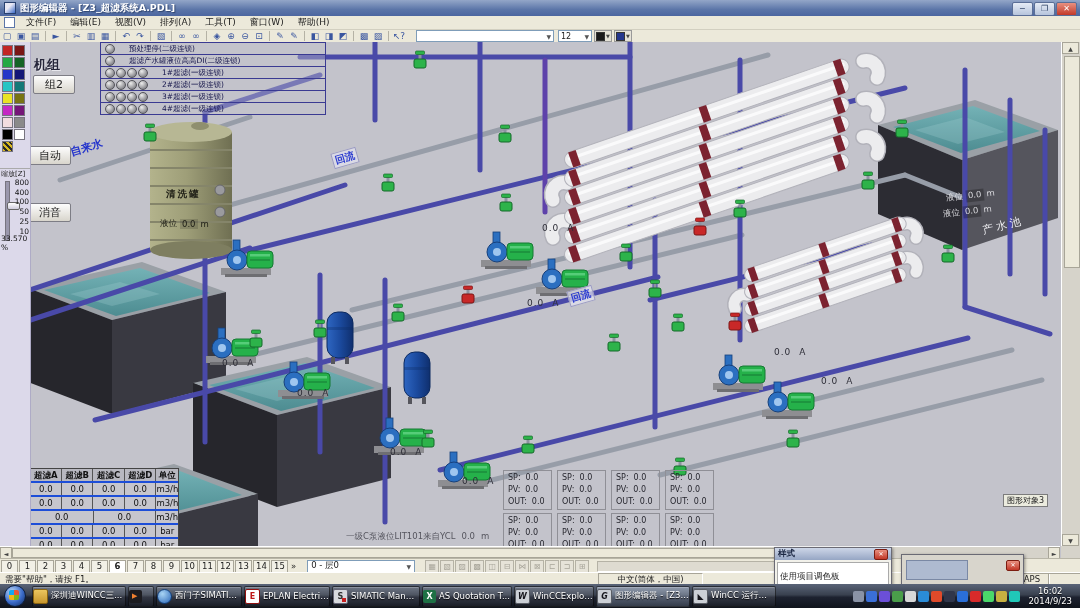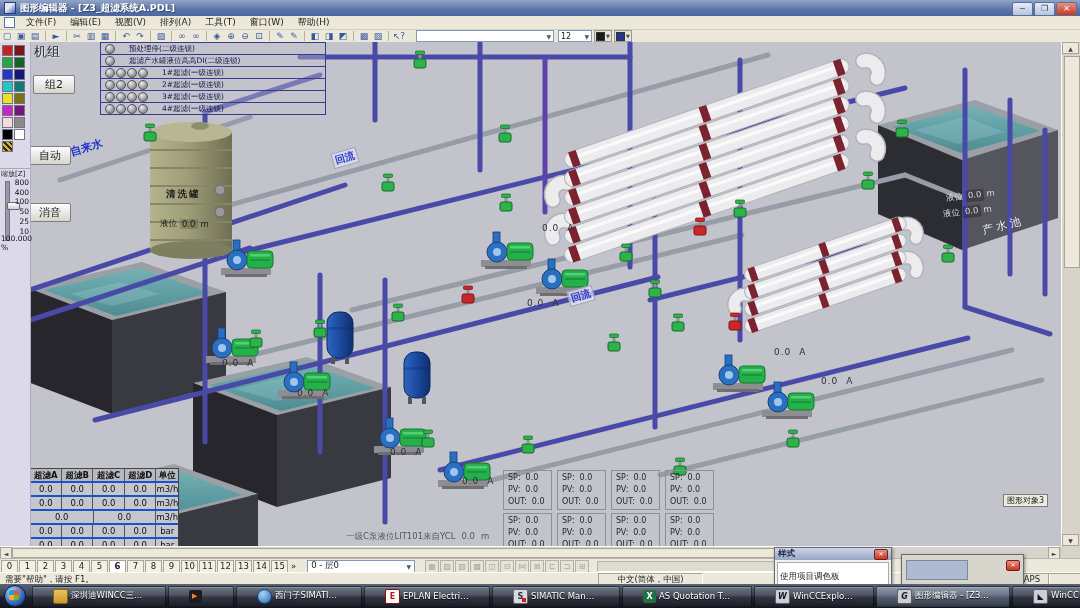--- a/index.html
+++ b/index.html
@@ -34,21 +34,21 @@
   .palette{position:absolute;left:2px;top:3px;width:26px;display:flex;flex-wrap:wrap;gap:1px;}
   .swatch{width:11px;height:11px;border:1px solid #77747f;box-sizing:border-box;}
   .swatch.pattern{background:repeating-linear-gradient(45deg,#d8b820 0 2px,#2a2a2a 2px 4px);}
   .zoombox{position:absolute;left:0;top:126px;width:30px;height:84px;border-top:1px solid #aaa;font-size:7px;color:#222;}
   .zoombox .ztitle{font-size:7px;padding-left:1px;}
   .ztrack{position:absolute;left:5px;top:12px;width:3px;height:58px;background:#9a97ac;border:1px solid #77747f;}
   .zthumb{position:absolute;left:1px;top:20px;width:11px;height:6px;background:linear-gradient(#fff,#cfccdd);border:1px solid #666;border-radius:2px;}
   .zticks{position:absolute;right:1px;top:9px;width:16px;text-align:right;font-size:7.5px;line-height:9.7px;color:#111;}
   .zval{position:absolute;left:0;bottom:1px;width:30px;text-align:left;font-size:7.5px;color:#111;padding-left:1px;}
   
-  .unit-title{position:absolute;left:34px;top:1px;font-size:13px;font-weight:normal;color:#26263a;text-shadow:1px 1px 0 #e8e8ee;z-index:2;}
+  .unit-title{position:absolute;left:34px;top:14px;font-size:13px;font-weight:bold;color:#26263a;text-shadow:1px 1px 0 #e8e8ee;z-index:2;}
   .cbtn{position:absolute;width:40px;height:17px;background:linear-gradient(#fdfdfd,#d8d5cc);border:1px solid #7d7d85;border-radius:2px;
     font-size:11px;color:#222;display:flex;align-items:center;justify-content:center;z-index:2;}
   
   .legend{position:absolute;left:100px;top:0;width:224px;border:1px solid #3a3a92;z-index:3;background:rgba(195,195,203,.4);}
   .lrow{display:flex;align-items:center;height:11px;border-bottom:1px solid #3a3a92;padding-left:4px;gap:1px;}
   .lrow:last-child{border-bottom:none;}
   .lamp{width:8px;height:8px;border-radius:50%;background:radial-gradient(circle at 35% 30%,#ececec,#8d8d92 70%,#6e6e74);border:1px solid #55555c;flex:none;}
   .ltext{font-size:7.5px;color:#14144a;margin-left:13px;white-space:nowrap;}
   
   .lblblue{color:#2434cc;font-weight:bold;font-size:11px;}
@@ -98,21 +98,21 @@
   .fwin .ftit{height:12px;background:linear-gradient(#cdd6e8,#96a6c4);display:flex;align-items:center;padding:0 3px;font-size:8.5px;font-weight:bold;color:#1c2844;}
   .fclose{margin-left:auto;width:12px;height:9px;background:linear-gradient(#e89080,#c23828);border:1px solid #7c1c10;color:#fff;font-size:6px;line-height:8px;text-align:center;border-radius:2px;}
   .fitem{font-size:8.5px;color:#222;border:1px solid #aaa;background:#fff;margin:2px;padding:8px 2px;height:11px;line-height:11px;overflow:hidden;}
   
   .taskbar{position:absolute;left:0;top:584px;width:1080px;height:24px;z-index:30;
     background:linear-gradient(180deg,#5a6478,#39414f 45%,#1d2230 55%,#10141c);display:flex;align-items:center;padding:0 2px;box-sizing:border-box;}
   .orb{width:20px;height:20px;border-radius:50%;margin:0 6px 0 2px;flex:none;
     background:radial-gradient(circle at 35% 30%,#bcd8f8,#3a6ac8 55%,#102a58);border:1px solid #0c1e3e;position:relative;}
   .orb .flag{position:absolute;left:4px;top:4px;width:10px;height:10px;transform:rotate(0deg);
     background:conic-gradient(#f25022 0 25%,#7fba00 0 50%,#ffb900 0 75%,#00a4ef 0);border-radius:2px;opacity:.9;}
-  .tbtn{height:19px;display:flex;align-items:center;gap:3px;margin-right:2px;padding:0 20px;border-radius:2px;
+  .tbtn{height:19px;display:flex;align-items:center;gap:3px;margin-right:2px;padding:0 0;border-radius:2px;
     background:linear-gradient(rgba(255,255,255,.16),rgba(255,255,255,.04));border:1px solid rgba(0,0,0,.55);
     box-shadow:inset 0 1px 0 rgba(255,255,255,.22);overflow:hidden;flex:none;}
   .tbtn.active{background:linear-gradient(rgba(215,228,245,.45),rgba(160,180,210,.25));}
   .tbtn .tlbl{font-size:8.5px;color:#fff;text-shadow:0 1px 1px #000;white-space:nowrap;overflow:hidden;text-overflow:ellipsis;}
   .ticon{width:13px;height:13px;flex:none;border-radius:2px;font-size:8px;line-height:13px;text-align:center;font-weight:bold;}
   .i-folder{background:linear-gradient(#ecc65e,#c8972e);border:1px solid #8a6410;}
   .i-media{background:#1c1c20;color:#fff;position:relative;}
   .i-media::after{content:"▶";position:absolute;left:3px;top:0;font-size:7px;color:#f08030;}
   .i-globe{background:radial-gradient(circle at 35% 30%,#a8d4f4,#2a66b8);border-radius:50%;border:1px solid #123e78;}
   .i-eplan{background:#fff;color:#c01818;border:1px solid #901010;}
@@ -446,21 +446,21 @@
             <div class="zthumb"></div>
           </div>
         <div class="zticks">
           <div>800</div>
             <div>400</div>
           <div>100</div>
             <div>50</div>
           <div>25</div>
             <div>10</div>
         </div>
-        <div class="zval">100.000 %</div>
+        <div class="zval">33.570 %</div>
       </div>
     </div>
 
     <span class="unit-title">机组</span>
     <div class="cbtn" style="left:33px;top:33px;">组2</div>
     <div class="cbtn" style="left:29px;top:104px;">自动</div>
     <div class="cbtn" style="left:29px;top:161px;">消音</div>
 
     <div class="legend">
       <div class="lrow">

